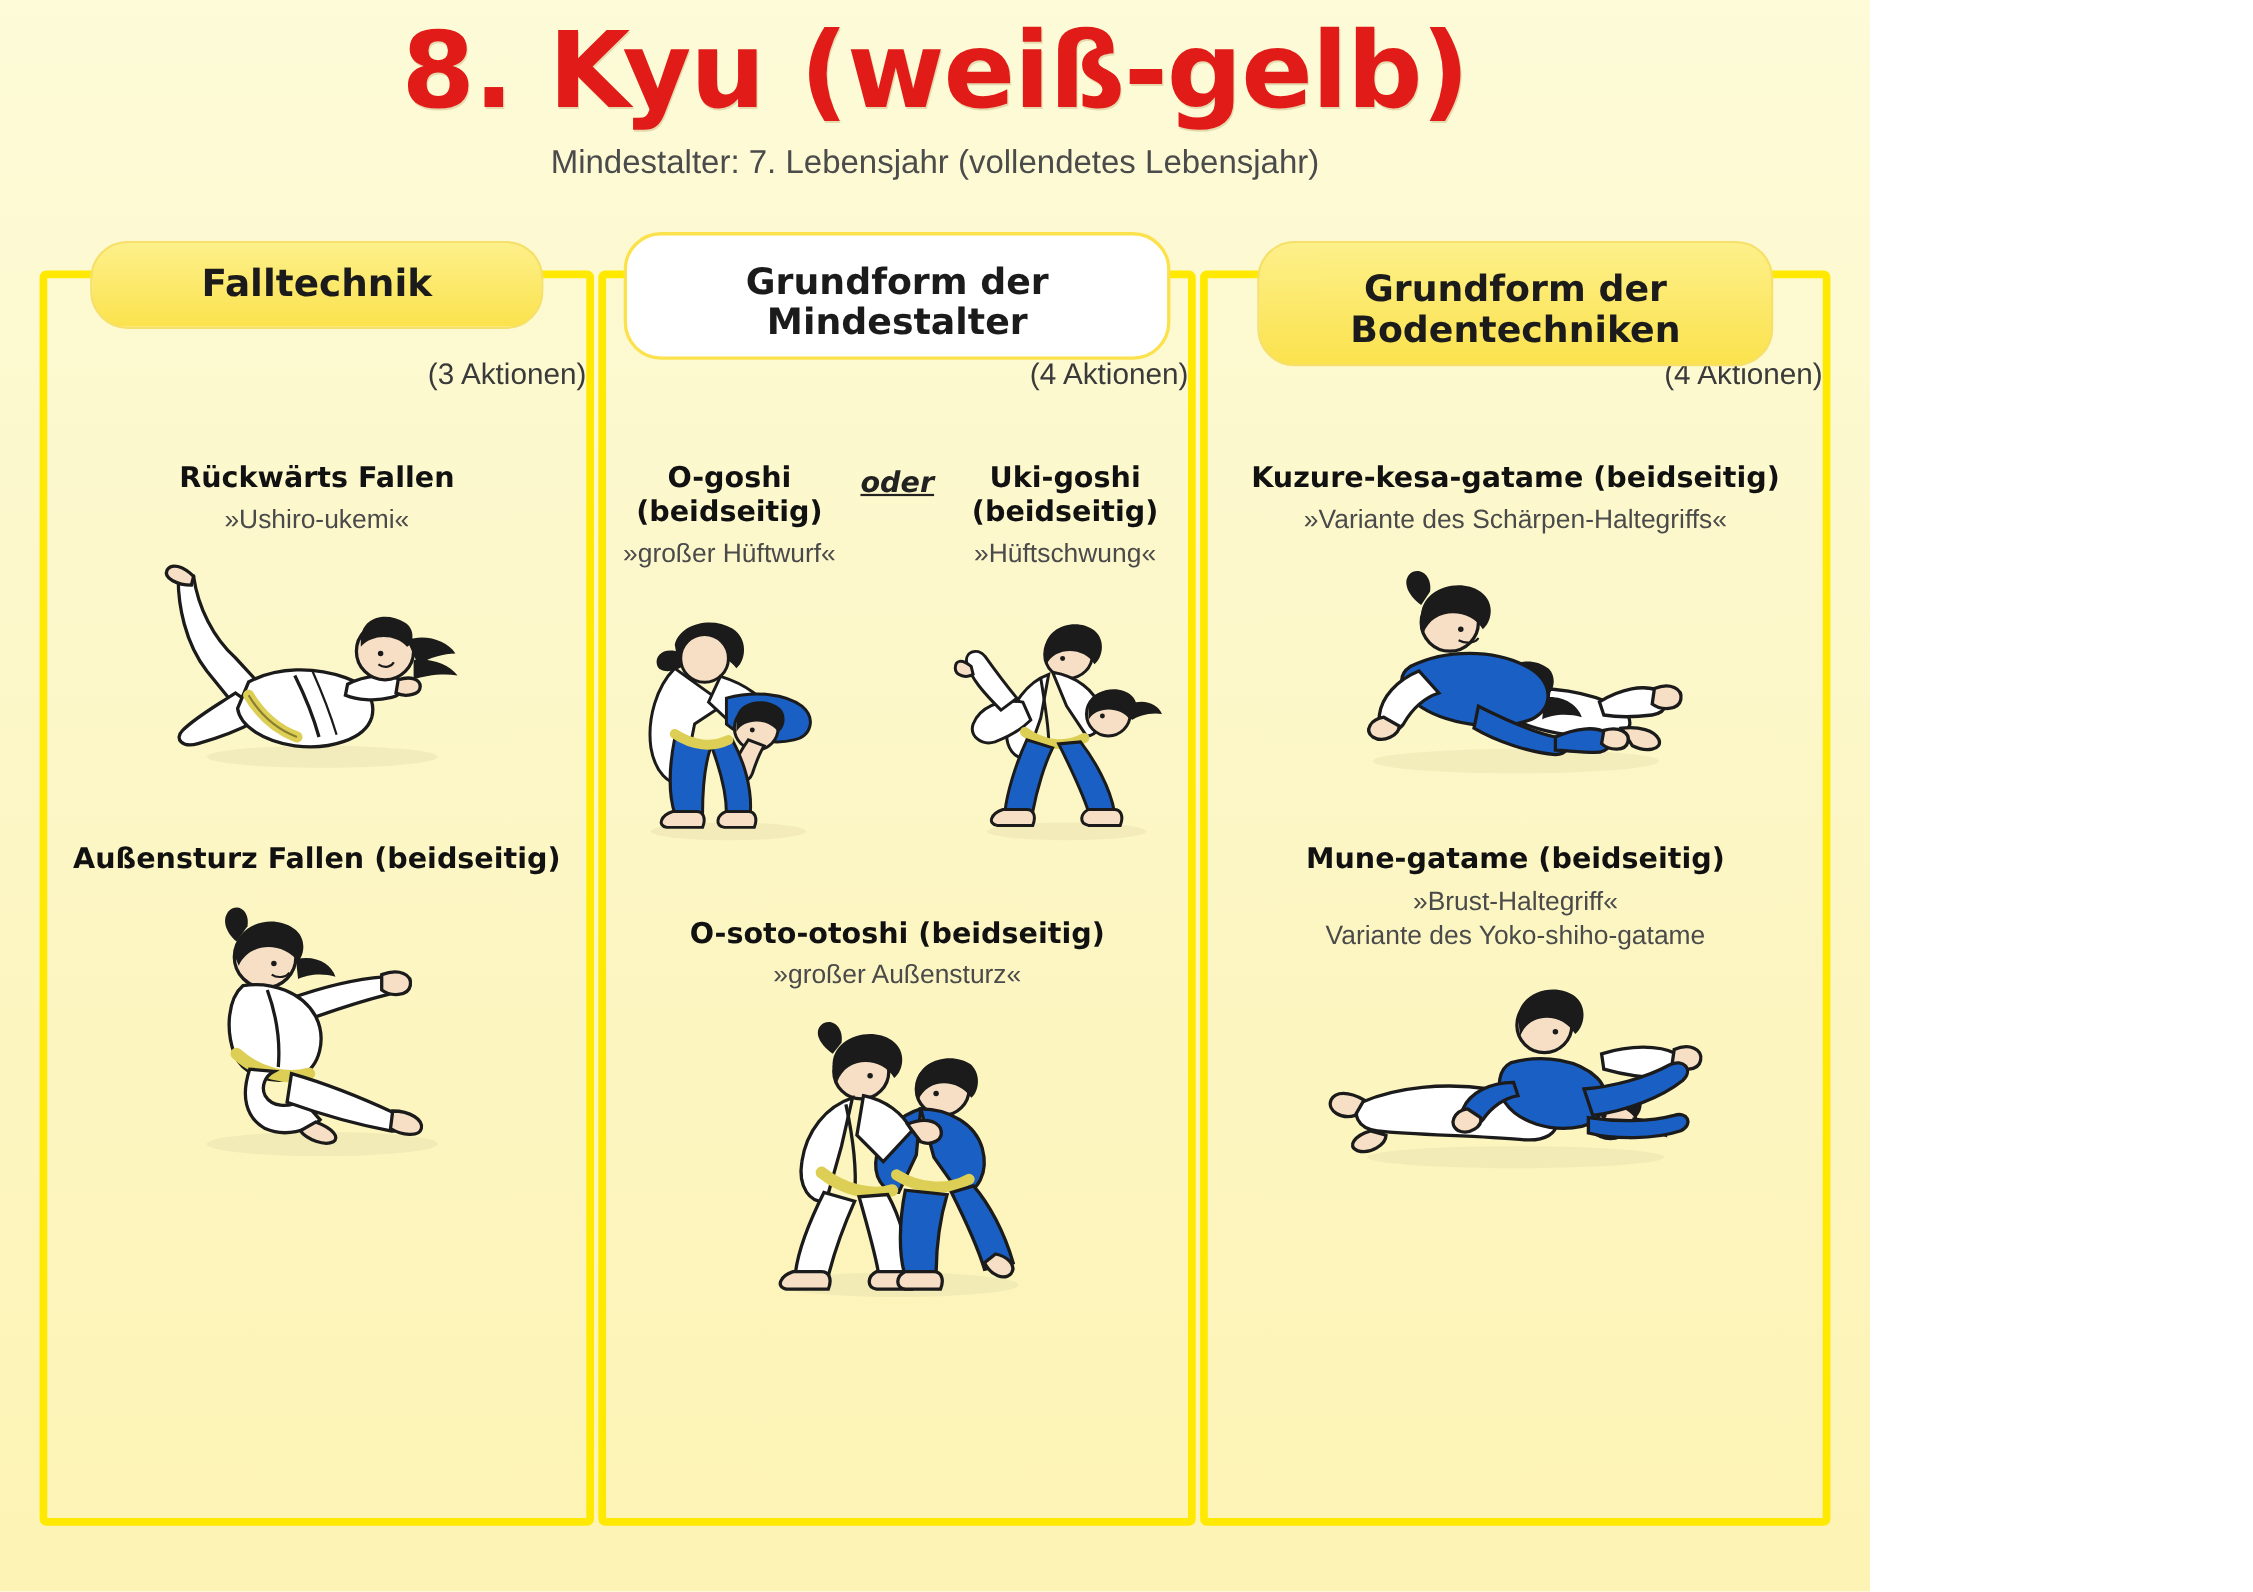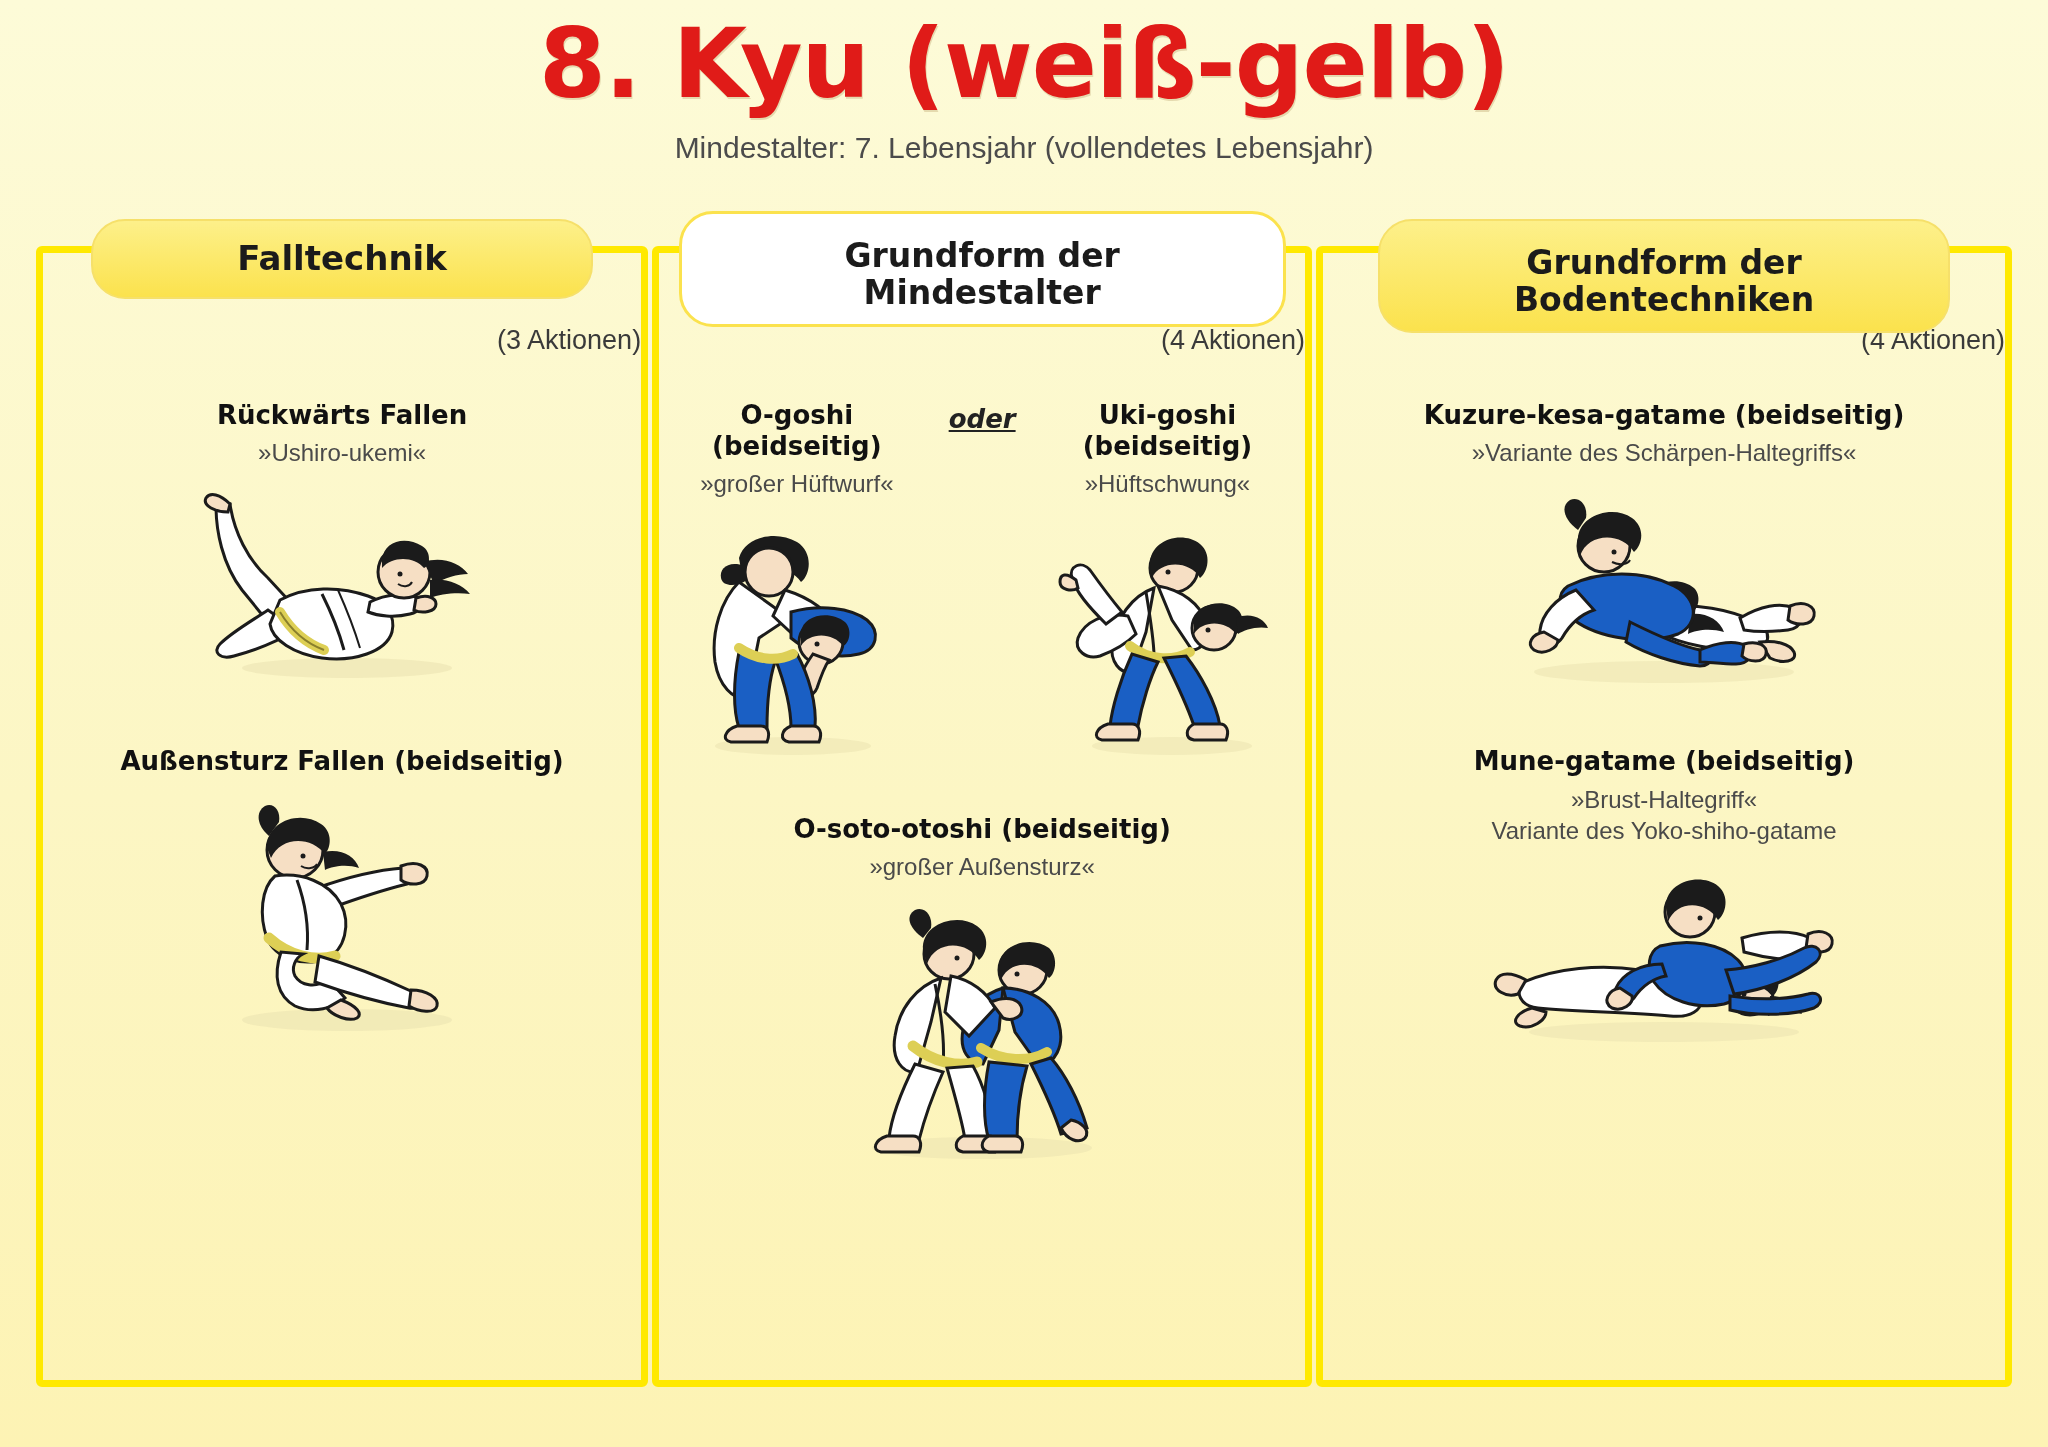--- a/index.html
+++ b/index.html
@@ -9,21 +9,21 @@
   }
   body {
     width: 2048px;
     height: 1447px;
     font-family: "Liberation Sans", sans-serif;
     overflow: hidden;
   }
 
   .poster {
     position: relative;
-    width: 2048px;
+    width: 1700px;
     height: 1447px;
     background: linear-gradient(180deg, #fdfbd8 0%, #fcf6c4 55%, #fdf3b4 100%);
     box-sizing: border-box;
   }
 
   
   .title {
     text-align: center;
     font-family: "DejaVu Sans", sans-serif;
     font-weight: bold;
@@ -104,21 +104,21 @@
     font-size: 27px;
     color: #3a3a3a;
     margin-top: 18px;
     margin-bottom: 10px;
   }
 
   .block {
     text-align: center;
     padding: 0 10px;
   }
-  .block-gap-1 { margin-top: 44px; text-align: center; }
+  .block-gap-1 { margin-top: 64px; text-align: center; }
   .block-gap-2 { margin-top: 54px; }
 
   .tech-name {
     font-family: "DejaVu Sans", sans-serif;
     font-weight: bold;
     font-size: 26px;
     color: #111;
     line-height: 1.2;
   }
   .tech-sub {

